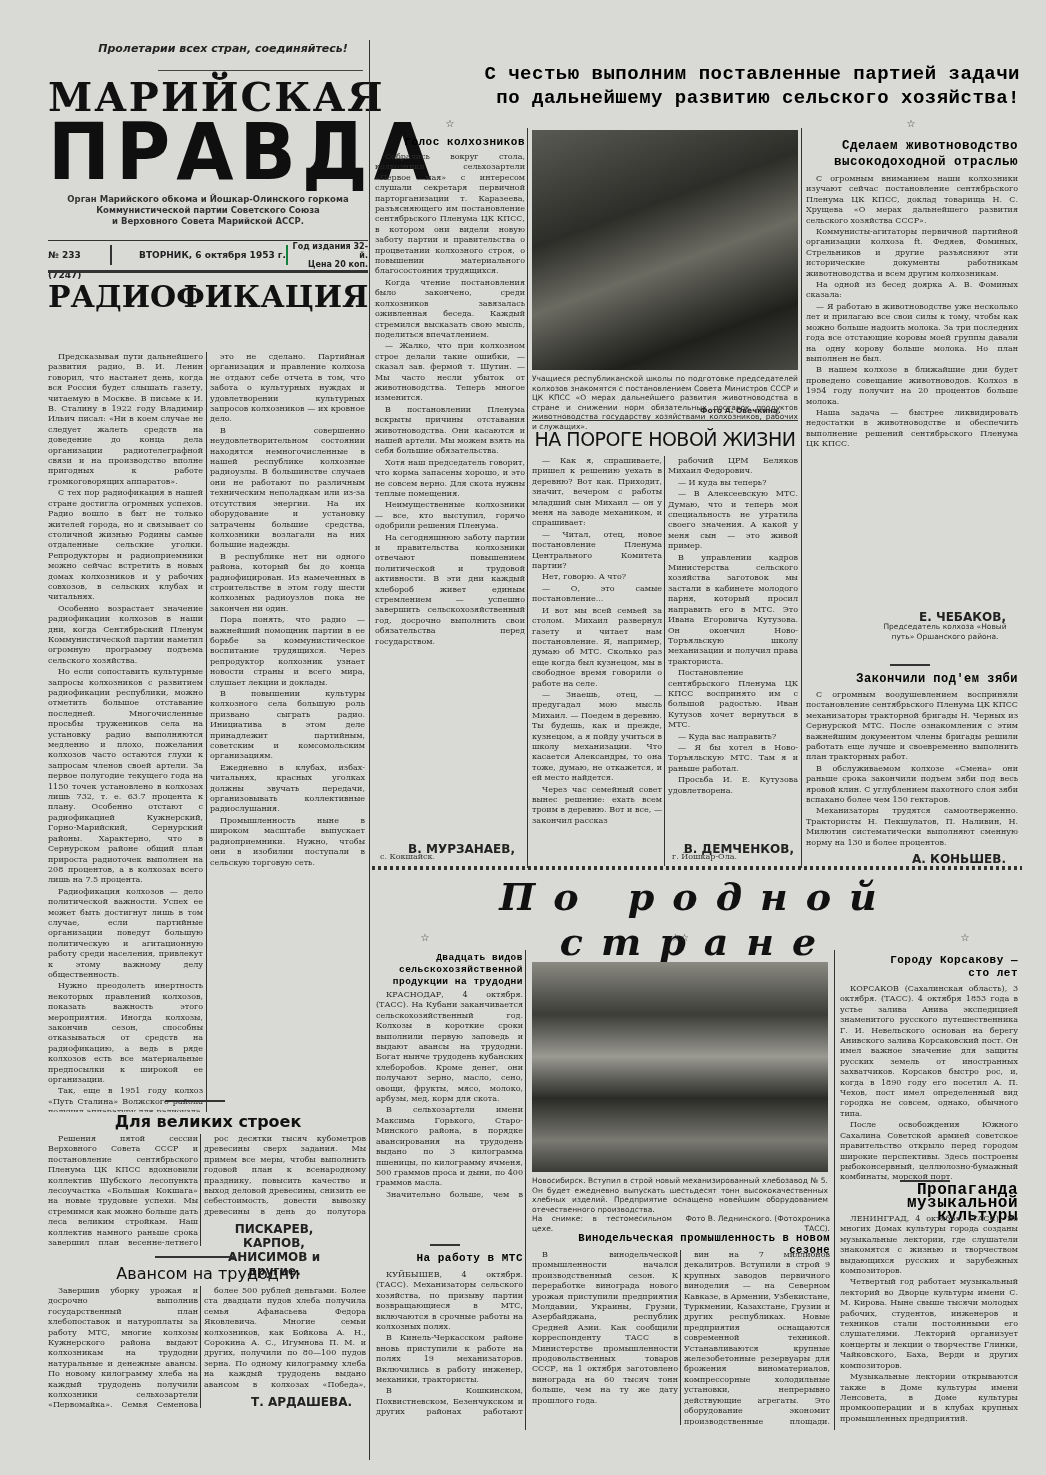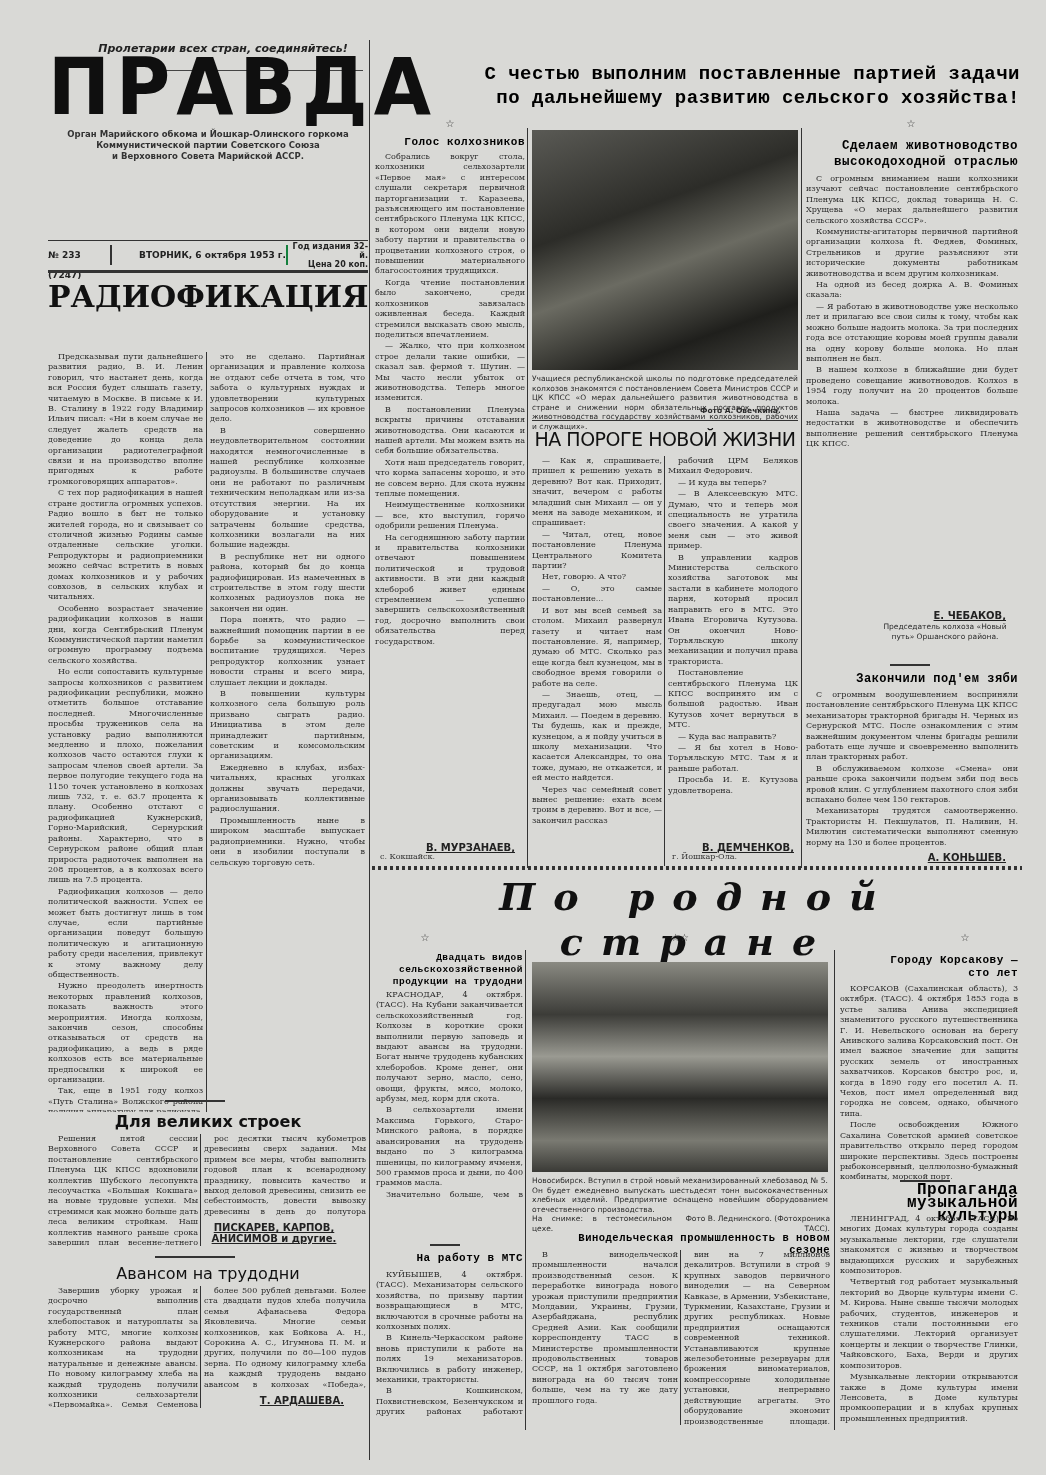--- a/index.html
+++ b/index.html
@@ -12,32 +12,33 @@
   .mast1{font-family:"DejaVu Serif",serif;font-weight:bold;font-size:40px;letter-spacing:2px;text-align:center;color:#111;}
   .mast2{font-family:"DejaVu Sans",sans-serif;font-weight:bold;font-size:74px;letter-spacing:6px;text-align:center;color:#0f0f0f;transform:scaleY(1.05);}
   .organ{font-family:"DejaVu Sans",sans-serif;font-weight:bold;font-size:8.5px;line-height:11px;text-align:center;color:#333;}
   .infobar{font-family:"DejaVu Sans",sans-serif;font-weight:bold;font-size:9px;color:#222;display:flex;align-items:center;}
   .h-big{font-family:"DejaVu Sans",sans-serif;font-weight:bold;text-align:center;color:#111;}
   .h-cond{font-family:Liberation Mono, monospace;font-weight:bold;text-align:right;color:#000000;letter-spacing:0.5px;}
   .h-light{font-family:"DejaVu Sans",sans-serif;font-weight:normal;text-align:center;color:#111;}
   .photo{position:absolute;background:linear-gradient(160deg,#5a5a55 0%,#2c2c28 35%,#6b6b62 55%,#1f1f1c 80%,#4a4a45 100%);}
   .photo2{position:absolute;background:linear-gradient(180deg,#8a8a82 0%,#3c3c38 25%,#9a9a92 45%,#2a2a27 65%,#7a7a72 85%,#3a3a36 100%);}
   .caption{font-size:7.5px;line-height:9.5px;text-align:justify;color:#2a2a2a;font-family:"DejaVu Sans",sans-serif;}
-  .sig{font-family:"DejaVu Sans",sans-serif;font-weight:bold;font-size:10px;text-align:right;color:#222;text-decoration:underline;}
+  .sig{font-family:"DejaVu Sans",sans-serif;font-weight:bold;font-size:12px;text-align:right;color:#222;}
   .place{font-size:8px;color:#333;}
   .star{font-size:10px;text-align:center;color:#333;}
   .wavy{position:absolute;height:4px;background:repeating-linear-gradient(90deg,#333 0 3px,transparent 3px 6px);}
   .rubric{font-family:"DejaVu Serif",serif;font-style:italic;font-weight:bold;font-size:38px;letter-spacing:18px;text-align:center;color:#111;}
 </style>
 </head>
 <body>
 
 <div class="abs" style="left:48px;top:24px;width:320px;height:235px;">
   <div class="motto" style="margin-top:18px;padding-left:30px;">Пролетарии всех стран, соединяйтесь!</div>
   <div class="abs" style="left:110px;top:46px;width:205px;height:1px;background:#444;"></div>
+  <div class="mast1" style="margin-top:18px;">МАРИЙСКАЯ</div>
   <div class="mast2" style="margin-top:-8px;line-height:80px;">ПРАВДА</div>
   <div class="organ" style="margin-top:2px;">
     <div>Орган Марийского обкома и Йошкар-Олинского горкома</div>
     <div>Коммунистической партии Советского Союза</div>
     <div>и Верховного Совета Марийской АССР.</div>
   </div>
 </div>
 <div class="abs" style="left:48px;top:240px;width:320px;height:1px;background:#333;"></div>
 <div class="abs infobar" style="left:48px;top:242px;width:320px;height:26px;">
   <div style="width:62px;border-right:2px solid #333;height:20px;line-height:20px;">№ 233 (7247)</div>
@@ -90,21 +91,21 @@
 
 <div class="abs" style="left:155px;top:1256px;width:80px;height:2px;background:#333;"></div>
 <div class="abs h-light" style="left:48px;top:1264px;width:320px;font-size:16px;">Авансом на трудодни</div>
 <div class="abs txt" style="left:48px;top:1286px;width:150px;height:122px;">
   <p>Завершив уборку урожая и досрочно выполнив государственный план хлебопоставок и натуроплаты за работу МТС, многие колхозы Кужнерского района выдают колхозникам на трудодни натуральные и денежные авансы. По новому килограмму хлеба на каждый трудодень получили колхозники сельхозартели «Первомайка». Семья Семенова Михаила Ивановича выдано авансом более ста пудов ржи, 56 пудов пшеницы в город в и</p>
 </div>
 <div class="vline" style="left:200px;top:1286px;height:122px;"></div>
 <div class="abs txt" style="left:204px;top:1286px;width:162px;height:106px;">
   <p>более 500 рублей деньгами. Более ста двадцати пудов хлеба получила семья Афанасьева Федора Яковлевича. Многие семьи колхозников, как Бойкова А. Н., Сорокина А. С., Игумнова П. М. и других, получили по 80—100 пудов зерна. По одному килограмму хлеба на каждый трудодень выдано авансом в колхозах «Победа», «Вперед», им. М. Горького и других.</p>
 </div>
-<div class="abs sig" style="left:204px;top:1395px;width:140px;text-align:right;">Т. АРДАШЕВА.</div>
+<div class="abs sig" style="left:212px;top:1395px;width:140px;text-align:right;">Т. АРДАШЕВА.</div>
 
 <div class="abs h-cond" style="left:380px;top:62px;width:640px;font-size:19px;line-height:24px;">
   <div>С честью выполним поставленные партией задачи</div>
   <div>по дальнейшему развитию сельского хозяйства!</div>
 </div>
 
 <div class="abs star" style="left:380px;top:118px;width:140px;">☆</div>
 <div class="abs h-cond" style="left:375px;top:136px;width:150px;font-size:11px;">Голос колхозников</div>
 <div class="abs txt" style="left:375px;top:152px;width:150px;height:688px;">
   <p>Собрались вокруг стола, колхозники сельхозартели «Первое мая» с интересом слушали секретаря первичной парторганизации т. Каразеева, разъясняющего им постановление сентябрьского Пленума ЦК КПСС, в котором они видели новую заботу партии и правительства о процветании колхозного строя, о повышении материального благосостояния трудящихся.</p>

